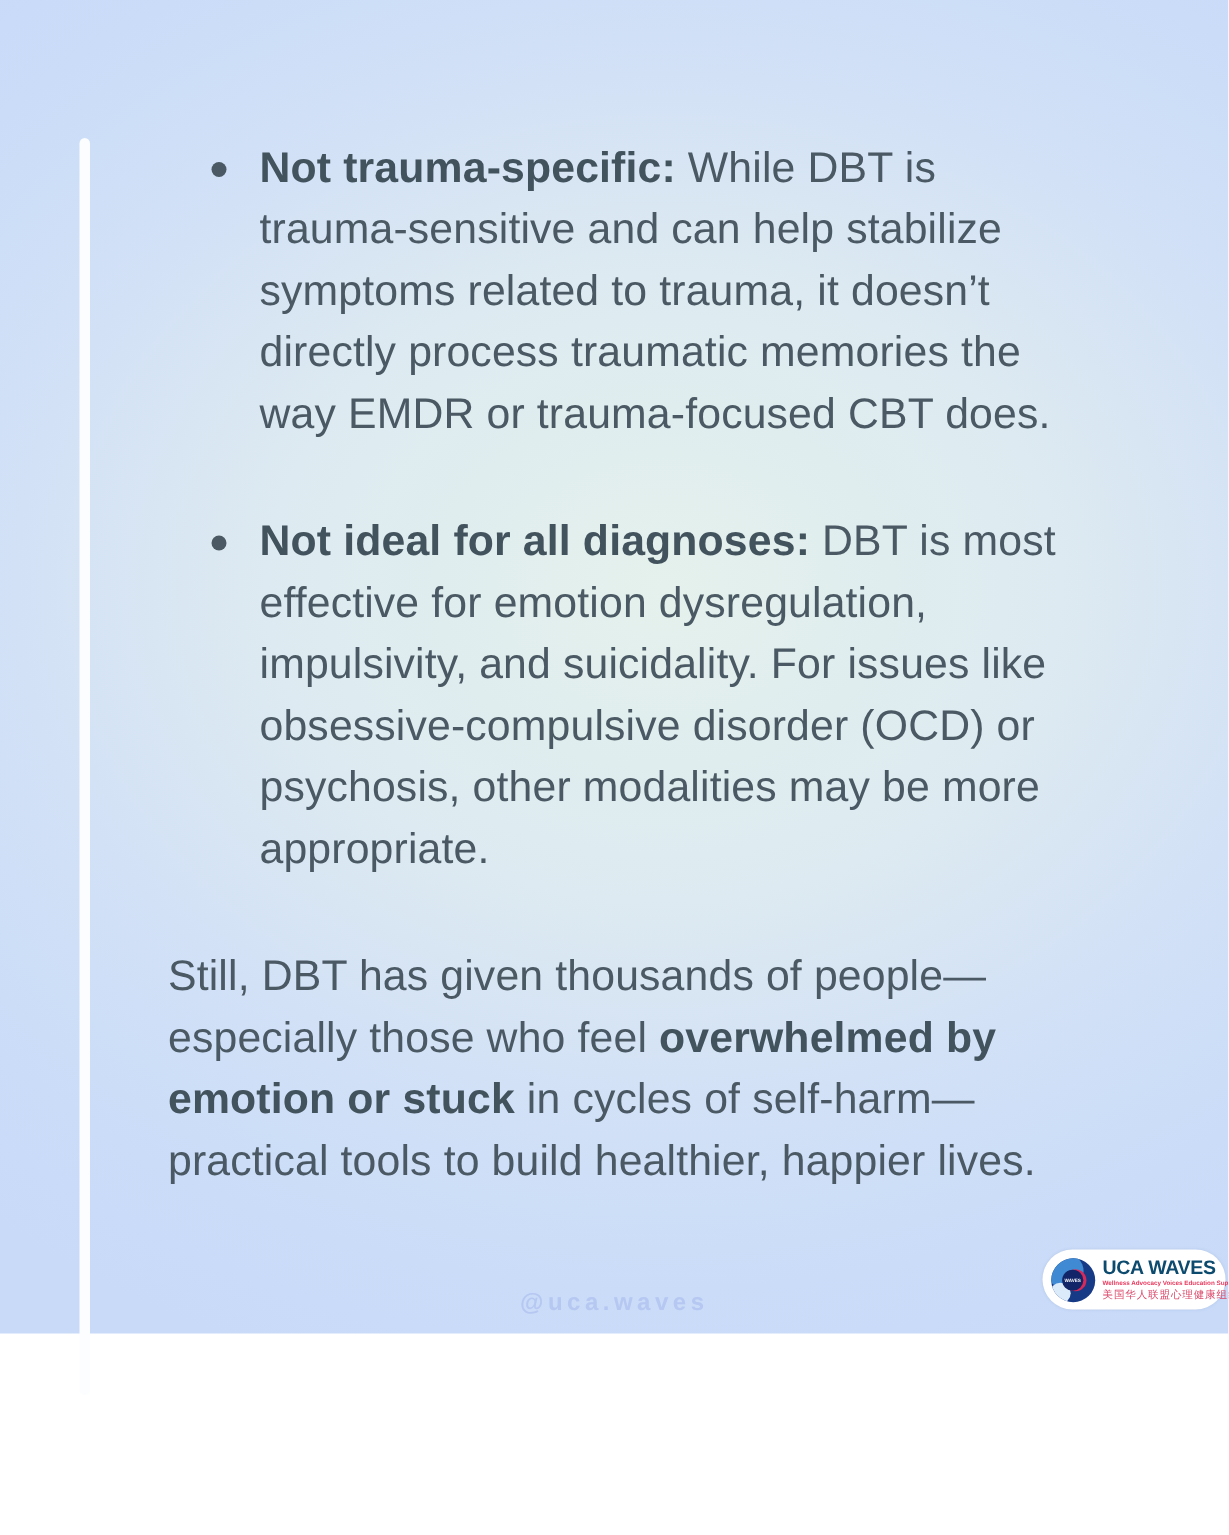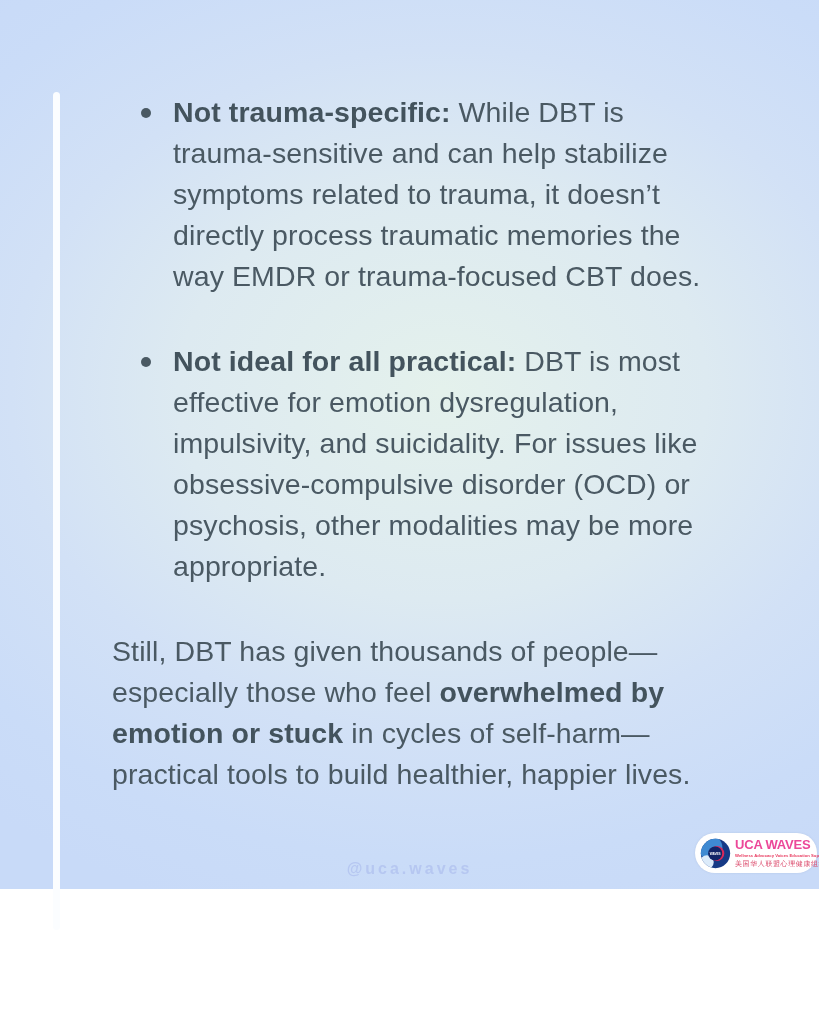--- a/index.html
+++ b/index.html
@@ -41,21 +41,21 @@
   .logo-pill {
     position: absolute; right: 2px; bottom: 16px;
     width: 122px; height: 40px; background: #ffffff; border-radius: 20px;
     display: flex; align-items: center; box-sizing: border-box;
     padding: 0 6px 0 5px; gap: 4px;
     box-shadow: 0 0 2px rgba(120,140,180,0.25);
   }
   .logo-icon { flex: 0 0 auto; width: 31px; height: 31px; display: block; }
   .logo-text { display: flex; flex-direction: column; min-width: 0; }
   .logo-brand {
-    font-size: 13px; font-weight: 700; color: #ec4899;
+    font-size: 13px; font-weight: 700; color: #0c4a6e;
     white-space: nowrap; letter-spacing: -0.2px; line-height: 14px;
   }
   .logo-tagline {
     display: block; font-size: 7px; font-weight: 700; color: #e8395e;
     white-space: nowrap; transform: scale(0.6); transform-origin: 0 50%;
     line-height: 7px; width: 166%;
   }
   .logo-chinese {
     display: block; font-size: 7px; color: #db4769;
     white-space: nowrap; letter-spacing: 0.6px; line-height: 9px;
@@ -67,21 +67,21 @@
 <div class="canvas">
 
   <div class="accent-bar"></div>
 
   <div class="content">
     <ul class="bullet-list">
       <li>
         <span class="marker"></span><span class="b">Not trauma-specific:</span><span> While DBT is trauma-sensitive and can help stabilize symptoms related to trauma, it doesn’t directly process traumatic memories the way EMDR or trauma-focused CBT does.</span>
       </li>
       <li>
-        <span class="marker"></span><span class="b">Not ideal for all practical:</span><span> DBT is most effective for emotion dysregulation, impulsivity, and suicidality. For issues like obsessive-compulsive disorder (OCD) or psychosis, other modalities may be more appropriate.</span>
+        <span class="marker"></span><span class="b">Not ideal for all diagnoses:</span><span> DBT is most effective for emotion dysregulation, impulsivity, and suicidality. For issues like obsessive-compulsive disorder (OCD) or psychosis, other modalities may be more appropriate.</span>
       </li>
     </ul>
     <p class="closing"><span>Still, DBT has given thousands of people—especially those who feel </span><span class="b">overwhelmed by emotion or stuck</span><span> in cycles of self-harm—practical tools to build healthier, happier lives.</span></p>
   </div>
 
   <div class="watermark">@uca.waves</div>
 
   <div class="logo-pill">
     <svg class="logo-icon" viewBox="0 0 36 36">
       <defs>

